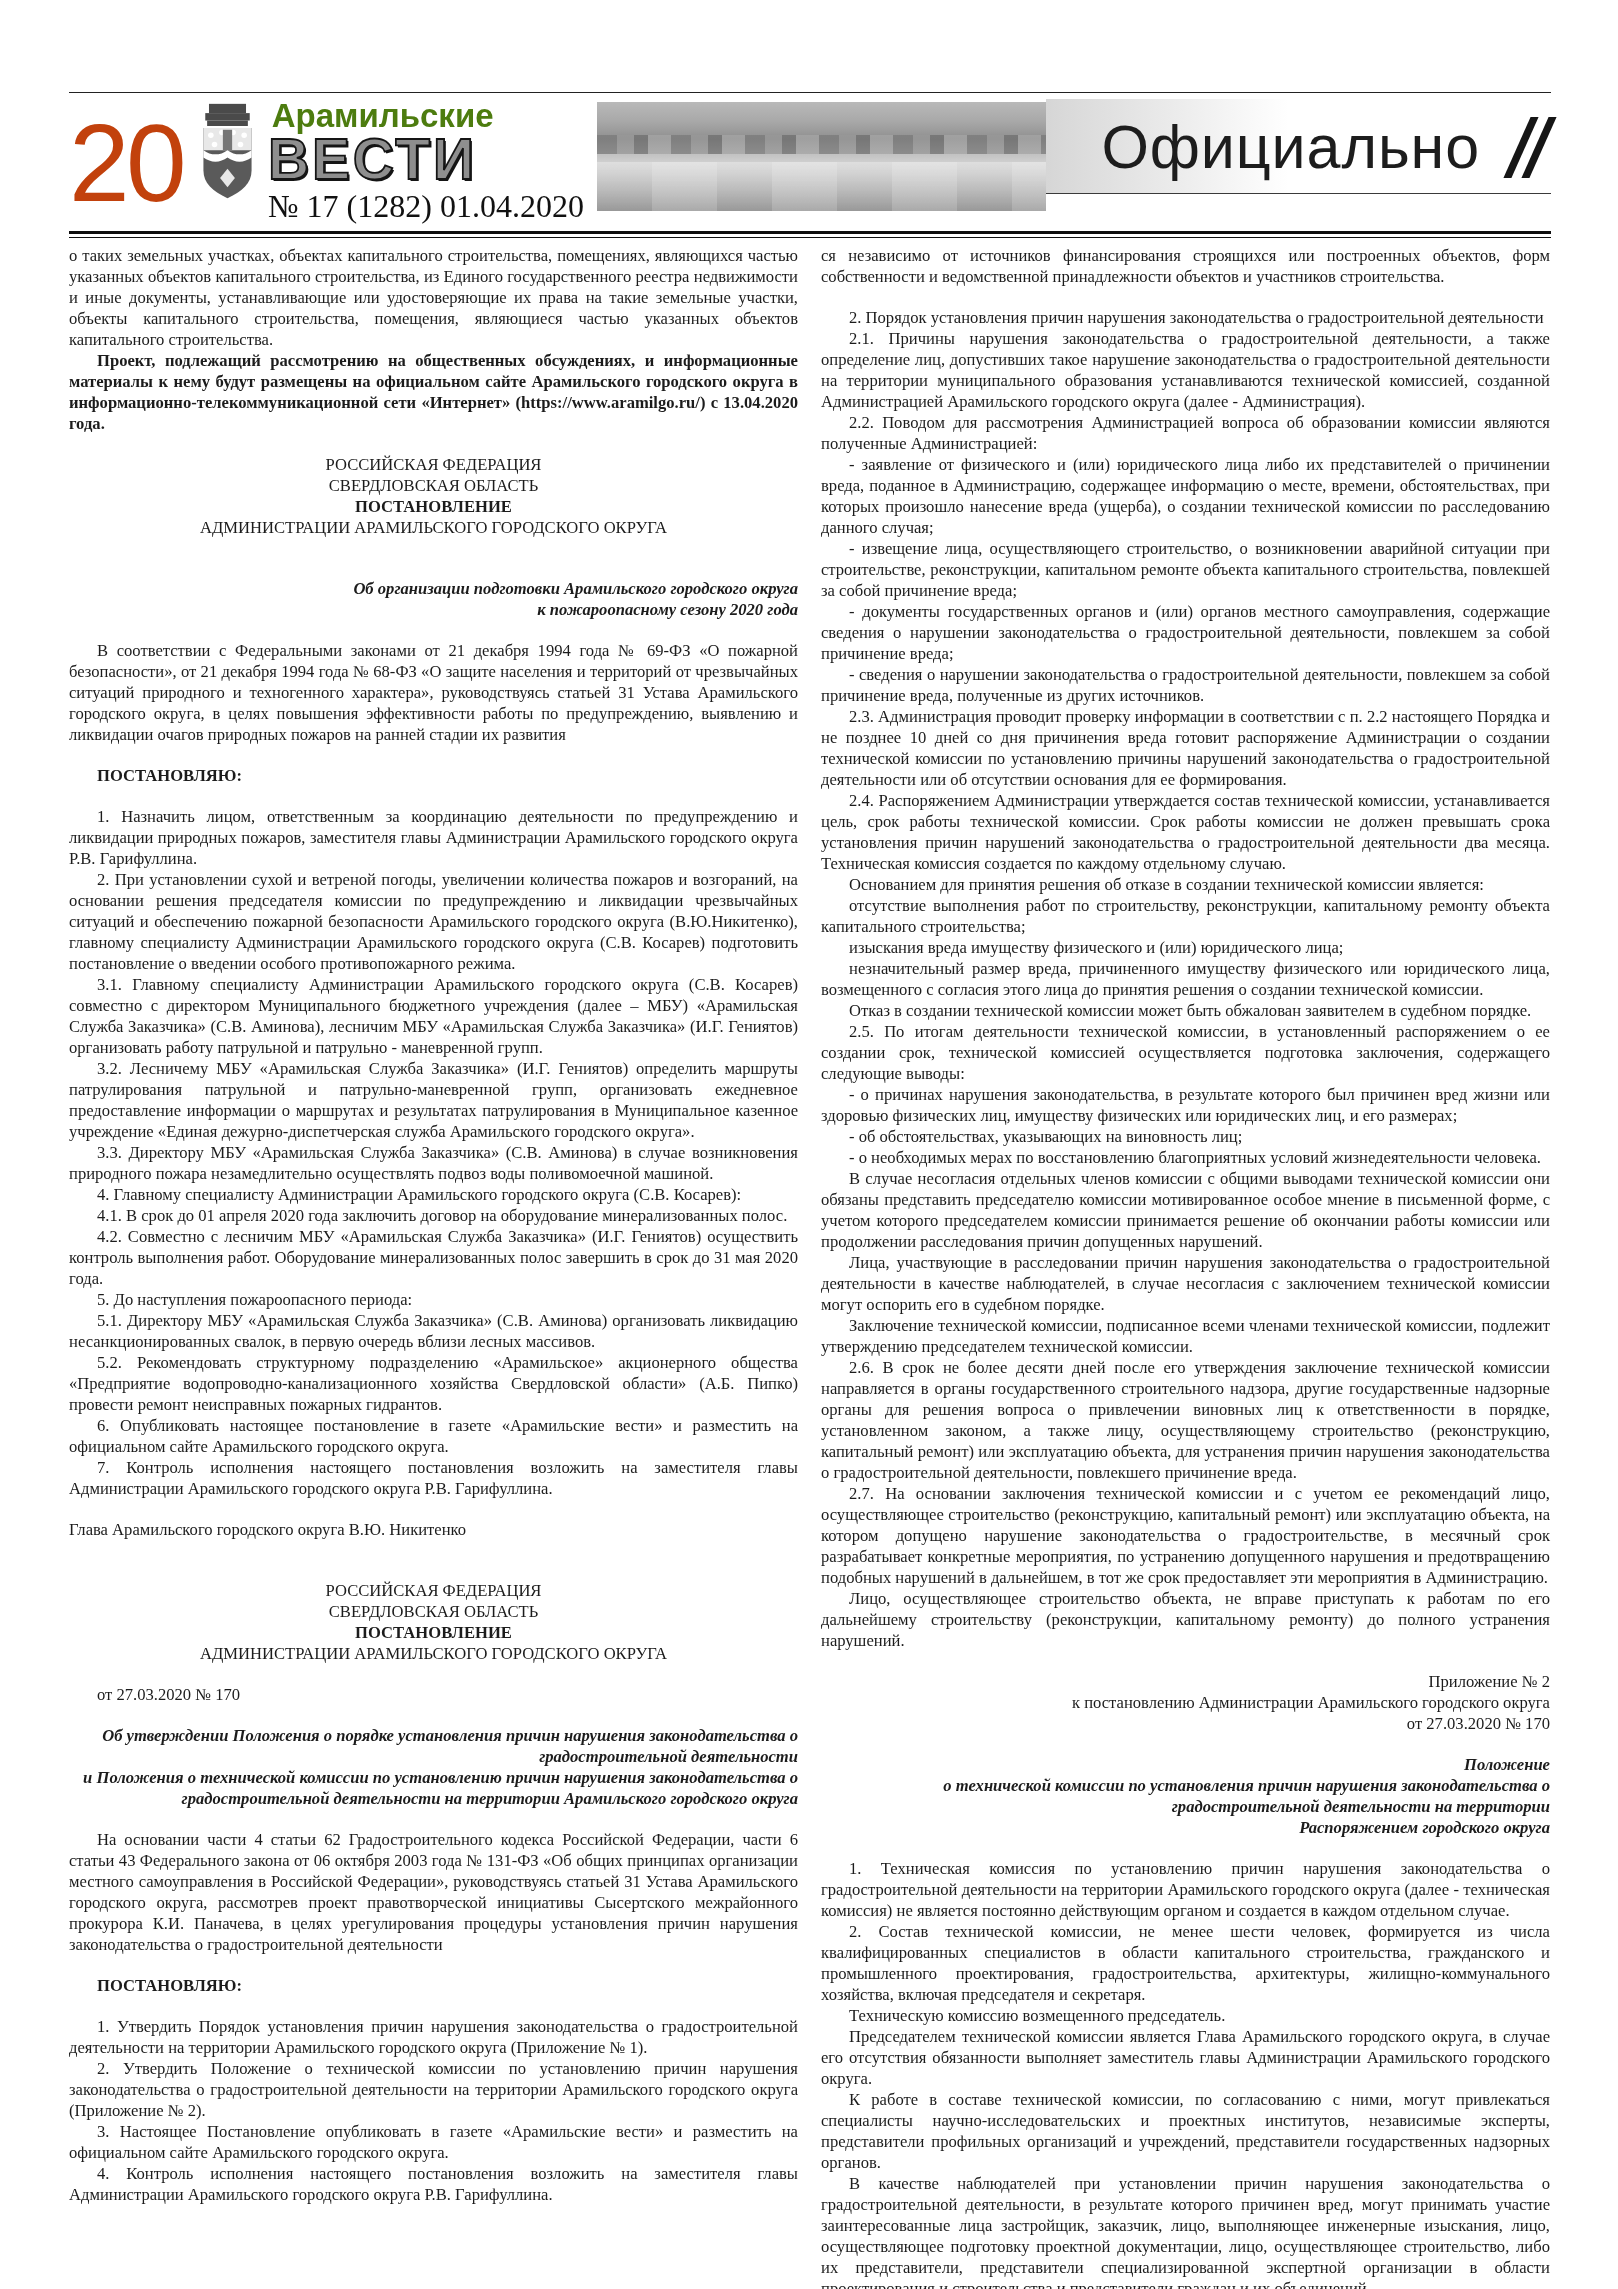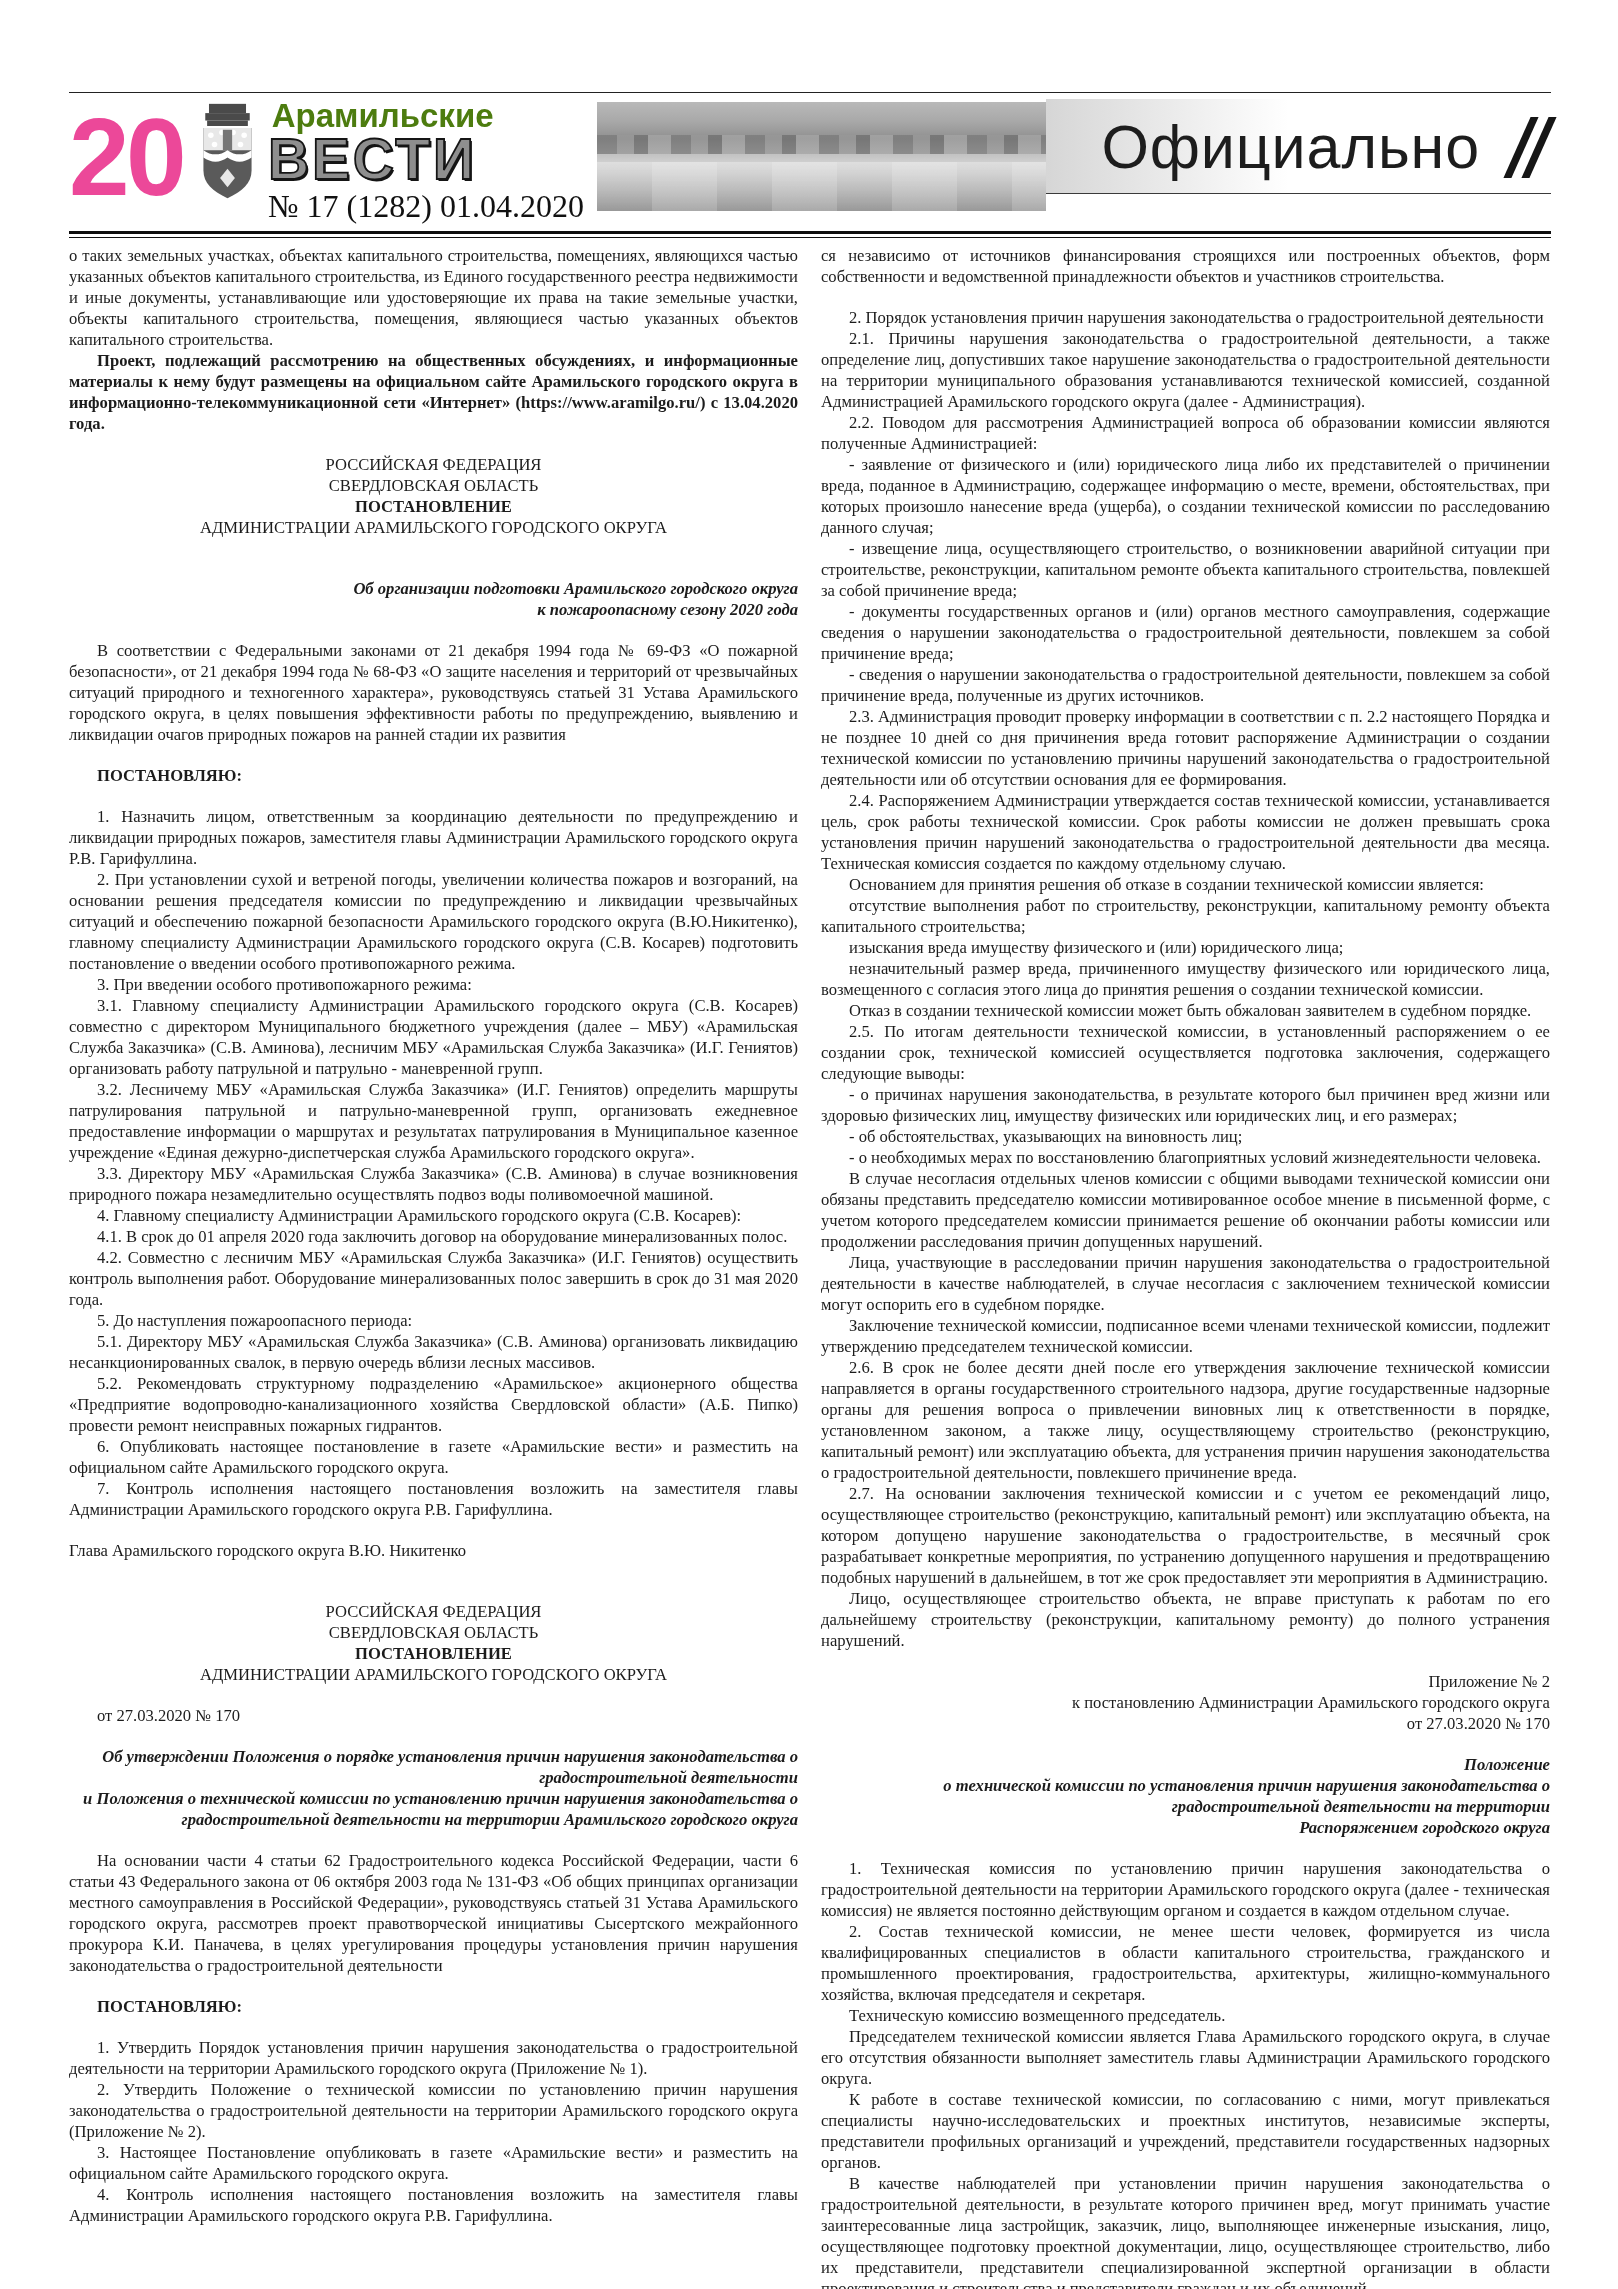--- a/index.html
+++ b/index.html
@@ -3,21 +3,21 @@
 <meta charset="utf-8">
 <style>
   html,body{margin:0;padding:0;background:#ffffff;}
   body{width:1619px;height:2290px;position:relative;font-family:"Liberation Serif",serif;color:#1c1c1c;overflow:hidden;}
 
   .page{width:1619px;height:2290px;box-sizing:border-box;padding:0 68px 0 69px;}
 
   
   .top-rule{border-top:1.8px solid #222;margin-top:92px;}
   .masthead{display:flex;align-items:flex-start;height:131px;padding-top:5.5px;position:relative;}
-  .page-number{font-family:"Liberation Sans",sans-serif;font-weight:bold;font-size:109px;line-height:109px;letter-spacing:-3.7px;color:#ec4899;margin-top:4px;}
+  .page-number{font-family:"Liberation Sans",sans-serif;font-weight:normal;font-size:109px;line-height:109px;letter-spacing:-3.7px;color:#c2410c;margin-top:10px;}
   .coat{margin:3.7px 9.2px 0 13px;flex:0 0 auto;}
   .mast-block{display:flex;flex-direction:column;margin-top:0;}
   .mast-top{font-family:"Liberation Sans",sans-serif;font-weight:bold;font-size:33px;line-height:33px;color:#4d7c0f;margin-left:3.7px;}
   .mast-main{font-family:"Liberation Sans",sans-serif;font-weight:bold;font-size:57px;line-height:54px;letter-spacing:2.8px;color:#8e8e8e;-webkit-text-stroke:1.8px #151515;text-shadow:1.8px 1.8px 0 #151515;}
   .issue-line{font-size:32px;line-height:37px;margin-top:2.8px;color:#111;}
   .photo-strip{flex:1 1 auto;height:109px;margin:3.7px 0 0 13px;background:
     linear-gradient(180deg,#b9b9b9 0%,#a8a8a8 18%,#8f8f8f 34%,#c2c2c2 48%,#d8d8d8 60%,#bfbfbf 78%,#9d9d9d 100%),
     #b5b5b5;position:relative;overflow:hidden;}
   .photo-strip:before{content:"";position:absolute;left:0;top:30%;width:100%;height:18%;
     background:repeating-linear-gradient(90deg,#7a7a7a 0 20px,#989898 20px 37px,#6f6f6f 37px 51px,#a5a5a5 51px 74px);opacity:.75;}
@@ -111,21 +111,20 @@
         <div class="blk gap"></div>
         <p class="blk center-bolditalic">Об организации подготовки Арамильского городского округа</p>
         <p class="blk center-bolditalic">к пожароопасному сезону 2020 года</p>
         <div class="blk gap"></div>
         <p class="blk body">В соответствии с Федеральными законами от 21 декабря 1994 года № 69-ФЗ «О пожарной безопасности», от 21 декабря 1994 года № 68-ФЗ «О защите населения и территорий от чрезвычайных ситуаций природного и техногенного характера», руководствуясь статьей 31 Устава Арамильского городского округа, в целях повышения эффективности работы по предупреждению, выявлению и ликвидации очагов природных пожаров на ранней стадии их развития</p>
         <div class="blk gap"></div>
         <p class="blk body-bold">ПОСТАНОВЛЯЮ:</p>
         <div class="blk gap"></div>
         <p class="blk body">1. Назначить лицом, ответственным за координацию деятельности по предупреждению и ликвидации природных пожаров, заместителя главы Администрации Арамильского городского округа Р.В. Гарифуллина.</p>
         <p class="blk body">2. При установлении сухой и ветреной погоды, увеличении количества пожаров и возгораний, на основании решения председателя комиссии по предупреждению и ликвидации чрезвычайных ситуаций и обеспечению пожарной безопасности Арамильского городского округа (В.Ю.Никитенко), главному специалисту Администрации Арамильского городского округа (С.В. Косарев) подготовить постановление о введении особого противопожарного режима.</p>
-        <p class="blk body">3. При введении особого противопожарного режима:</p>
         <p class="blk body">3.1. Главному специалисту Администрации Арамильского городского округа (С.В. Косарев) совместно с директором Муниципального бюджетного учреждения (далее – МБУ) «Арамильская Служба Заказчика» (С.В. Аминова), лесничим МБУ «Арамильская Служба Заказчика» (И.Г. Гениятов) организовать работу патрульной и патрульно - маневренной групп.</p>
         <p class="blk body">3.2. Лесничему МБУ «Арамильская Служба Заказчика» (И.Г. Гениятов) определить маршруты патрулирования патрульной и патрульно-маневренной групп, организовать ежедневное предоставление информации о маршрутах и результатах патрулирования в Муниципальное казенное учреждение «Единая дежурно-диспетчерская служба Арамильского городского округа».</p>
         <p class="blk body">3.3. Директору МБУ «Арамильская Служба Заказчика» (С.В. Аминова) в случае возникновения природного пожара незамедлительно осуществлять подвоз воды поливомоечной машиной.</p>
         <p class="blk body">4. Главному специалисту Администрации Арамильского городского округа (С.В. Косарев):</p>
         <p class="blk body">4.1. В срок до 01 апреля 2020 года заключить договор на оборудование минерализованных полос.</p>
         <p class="blk body">4.2. Совместно с лесничим МБУ «Арамильская Служба Заказчика» (И.Г. Гениятов) осуществить контроль выполнения работ. Оборудование минерализованных полос завершить в срок до 31 мая 2020 года.</p>
         <p class="blk body">5. До наступления пожароопасного периода:</p>
         <p class="blk body">5.1. Директору МБУ «Арамильская Служба Заказчика» (С.В. Аминова) организовать ликвидацию несанкционированных свалок, в первую очередь вблизи лесных массивов.</p>
         <p class="blk body">5.2. Рекомендовать структурному подразделению «Арамильское» акционерного общества «Предприятие водопроводно-канализационного хозяйства Свердловской области» (А.Б. Пипко) провести ремонт неисправных пожарных гидрантов.</p>
         <p class="blk body">6. Опубликовать настоящее постановление в газете «Арамильские вести» и разместить на официальном сайте Арамильского городского округа.</p>

